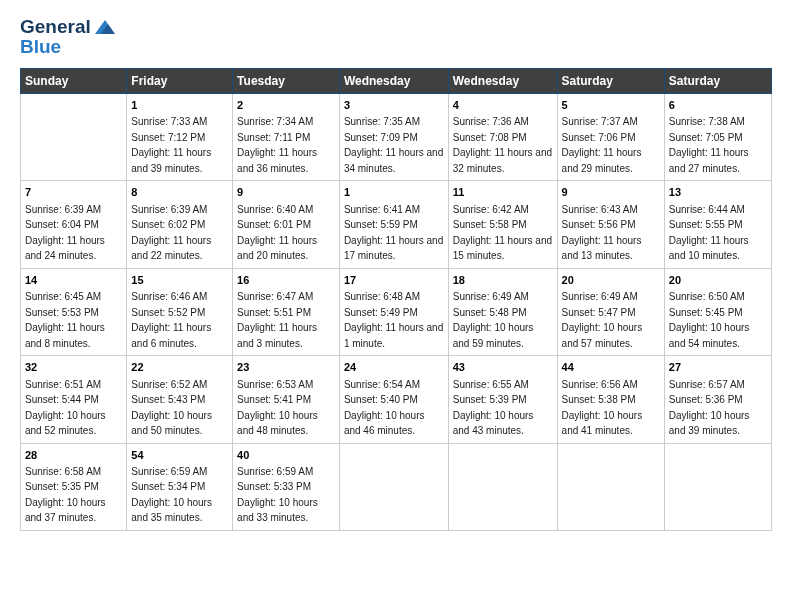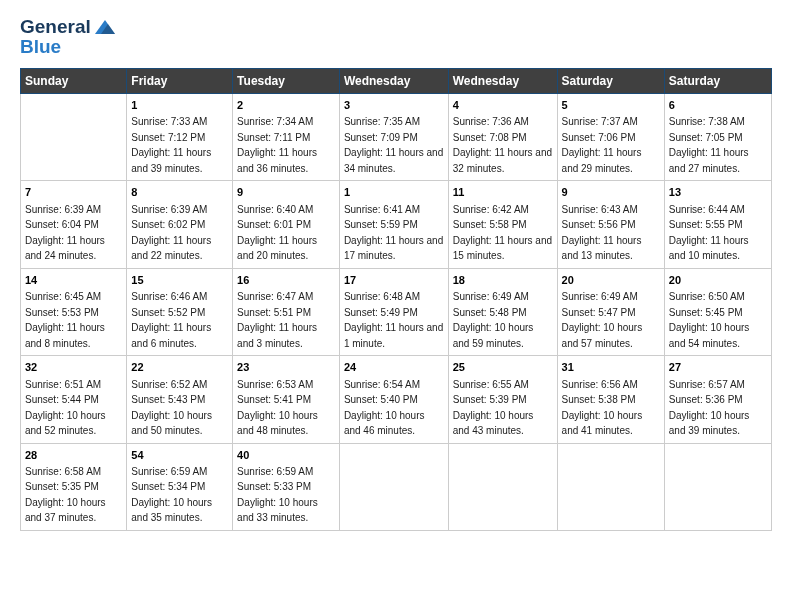--- a/index.html
+++ b/index.html
@@ -145,22 +145,22 @@
           <td><span class="day-num">17</span><span class="cell-text">Sunrise: 6:48 AM<br>Sunset: 5:49 PM<br>Daylight: 11 hours and 1 minute.</span></td>
           <td><span class="day-num">18</span><span class="cell-text">Sunrise: 6:49 AM<br>Sunset: 5:48 PM<br>Daylight: 10 hours and 59 minutes.</span></td>
           <td><span class="day-num">20</span><span class="cell-text">Sunrise: 6:49 AM<br>Sunset: 5:47 PM<br>Daylight: 10 hours and 57 minutes.</span></td>
           <td><span class="day-num">20</span><span class="cell-text">Sunrise: 6:50 AM<br>Sunset: 5:45 PM<br>Daylight: 10 hours and 54 minutes.</span></td>
         </tr>
         <tr>
           <td><span class="day-num">32</span><span class="cell-text">Sunrise: 6:51 AM<br>Sunset: 5:44 PM<br>Daylight: 10 hours and 52 minutes.</span></td>
           <td><span class="day-num">22</span><span class="cell-text">Sunrise: 6:52 AM<br>Sunset: 5:43 PM<br>Daylight: 10 hours and 50 minutes.</span></td>
           <td><span class="day-num">23</span><span class="cell-text">Sunrise: 6:53 AM<br>Sunset: 5:41 PM<br>Daylight: 10 hours and 48 minutes.</span></td>
           <td><span class="day-num">24</span><span class="cell-text">Sunrise: 6:54 AM<br>Sunset: 5:40 PM<br>Daylight: 10 hours and 46 minutes.</span></td>
-          <td><span class="day-num">25</span><span class="cell-text">Sunrise: 6:55 AM<br>Sunset: 5:39 PM<br>Daylight: 10 hours and 43 minutes.</span></td>
-          <td><span class="day-num">31</span><span class="cell-text">Sunrise: 6:56 AM<br>Sunset: 5:38 PM<br>Daylight: 10 hours and 41 minutes.</span></td>
+          <td><span class="day-num">43</span><span class="cell-text">Sunrise: 6:55 AM<br>Sunset: 5:39 PM<br>Daylight: 10 hours and 43 minutes.</span></td>
+          <td><span class="day-num">44</span><span class="cell-text">Sunrise: 6:56 AM<br>Sunset: 5:38 PM<br>Daylight: 10 hours and 41 minutes.</span></td>
           <td><span class="day-num">27</span><span class="cell-text">Sunrise: 6:57 AM<br>Sunset: 5:36 PM<br>Daylight: 10 hours and 39 minutes.</span></td>
         </tr>
         <tr>
           <td><span class="day-num">28</span><span class="cell-text">Sunrise: 6:58 AM<br>Sunset: 5:35 PM<br>Daylight: 10 hours and 37 minutes.</span></td>
           <td><span class="day-num">54</span><span class="cell-text">Sunrise: 6:59 AM<br>Sunset: 5:34 PM<br>Daylight: 10 hours and 35 minutes.</span></td>
           <td><span class="day-num">40</span><span class="cell-text">Sunrise: 6:59 AM<br>Sunset: 5:33 PM<br>Daylight: 10 hours and 33 minutes.</span></td>
           <td></td>
           <td></td>
           <td></td>
           <td></td>

